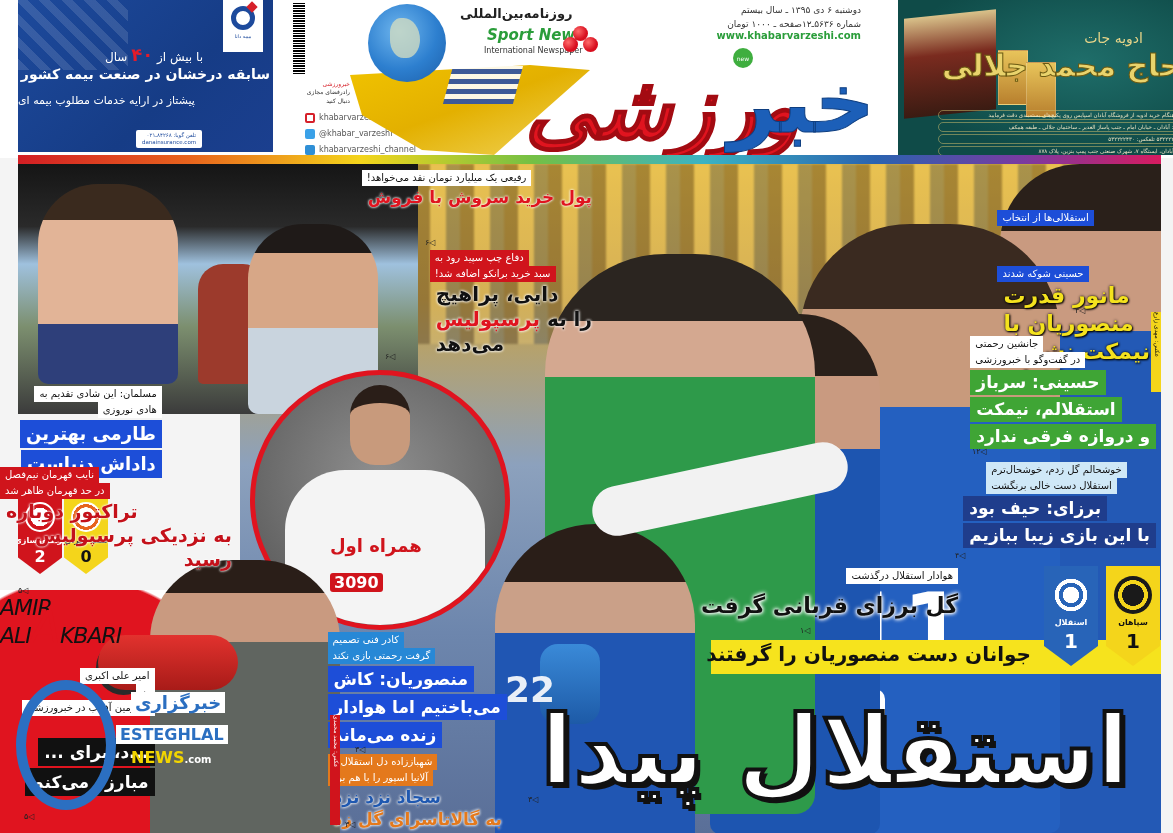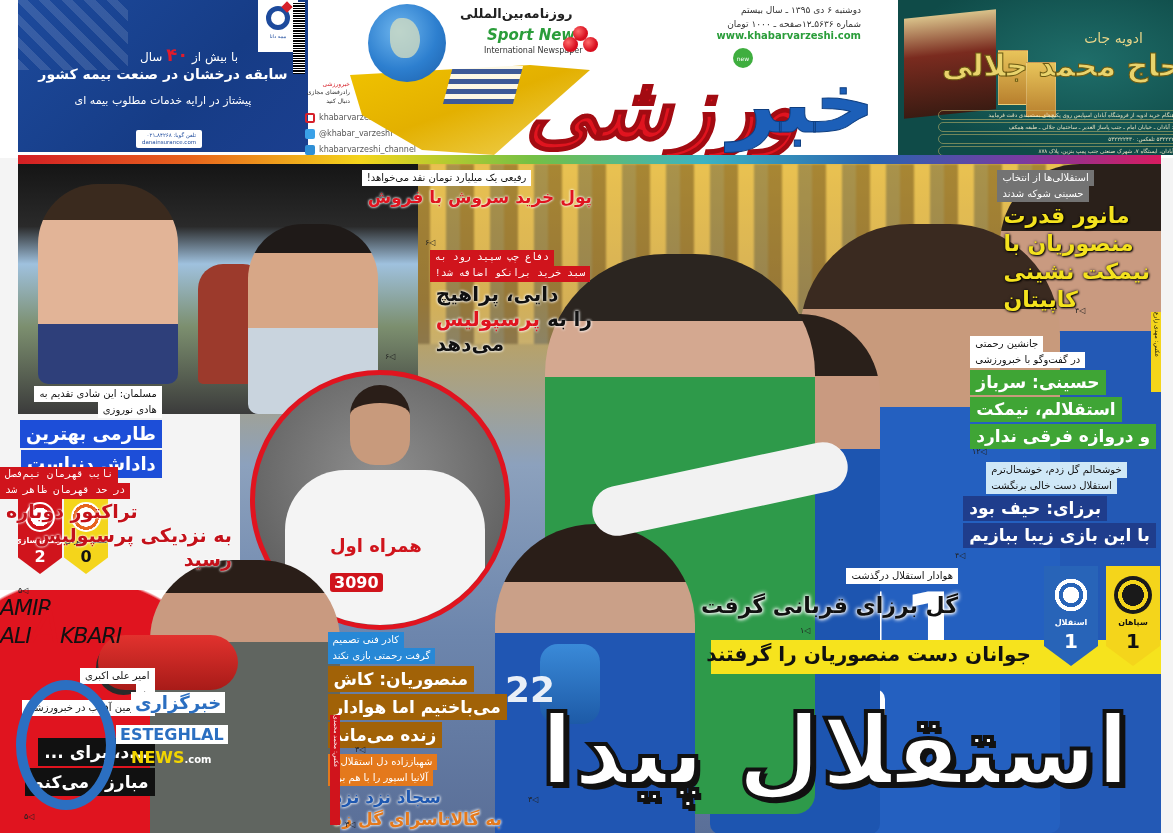--- a/index.html
+++ b/index.html
@@ -1,30 +1,30 @@
 <!DOCTYPE html>
 <html><head>
 <meta charset="utf-8">
 <style>
   * { box-sizing: border-box; margin: 0; padding: 0; }
   body { width: 1173px; height: 833px; background: #fff; font-family: "DejaVu Sans", sans-serif; overflow: hidden; position: relative; }
   .page { position: absolute; left: 0; top: 0; width: 1173px; height: 833px; overflow: hidden; background: #f4f4f4; }
 
   
   .masthead { position: absolute; left: 0; top: 0; width: 1173px; height: 158px; background: #fff; }
-  .ad-left { position: absolute; left: 18px; top: 0; width: 290px; height: 152px; background: linear-gradient(135deg,#1d4a9c 0%,#163c86 60%,#1b3f8f 100%); overflow: hidden; }
+  .ad-left { position: absolute; left: 18px; top: 0; width: 255px; height: 152px; background: linear-gradient(135deg,#1d4a9c 0%,#163c86 60%,#1b3f8f 100%); overflow: hidden; }
   .ad-left .tiles { position: absolute; left: 0; top: 0; width: 110px; height: 70px; background: repeating-linear-gradient(45deg, rgba(255,255,255,0.12) 0 8px, transparent 8px 16px); }
   .ad-left .logo-box { position: absolute; right: 10px; top: 0; width: 40px; height: 52px; background: #fff; display: flex; flex-direction: column; align-items: center; padding-top: 6px; }
   .ad-left .logo-mark { width: 24px; height: 24px; border-radius: 50%; border: 5px solid #1d4a9c; position: relative; }
   .ad-left .logo-mark::after { content: ""; position: absolute; right: -6px; top: -8px; width: 8px; height: 8px; background: #d6202a; transform: rotate(45deg); }
   .ad-left .logo-txt { font-size: 5px; color: #1d4a9c; margin-top: 3px; }
   .ad-left .line1 { position: absolute; right: 70px; top: 44px; color: #fff; font-size: 12px; direction: rtl; }
   .ad-left .line1 b { color: #e21b2b; font-size: 18px; }
   .ad-left .line2 { position: absolute; width: 100%; top: 66px; text-align: center; color: #fff; font-size: 14px; font-weight: bold; direction: rtl; }
-  .ad-left .line3 { position: absolute; width: 100%; top: 94px; text-align: center; color: #fff; font-size: 11px; direction: rtl; }
+  .ad-left .line3 { position: absolute; width: 100%; top: 94px; text-align: left; color: #fff; font-size: 11px; direction: rtl; }
   .ad-left .contact { position: absolute; left: 118px; bottom: 4px; background: #fff; color: #1d4a9c; font-size: 5.5px; padding: 2px 6px; border-radius: 2px; direction: rtl; line-height: 1.3; }
 
   .barcode { position: absolute; left: 293px; top: 2px; width: 12px; height: 72px; background: repeating-linear-gradient(0deg,#000 0 1px,#fff 1px 2px,#000 2px 4px,#fff 4px 5px); }
   .social-note { position: absolute; left: 300px; top: 80px; width: 50px; font-size: 6px; color: #333; direction: rtl; line-height: 1.4; }
   .social-note .t { color: #d6202a; }
   .social { position: absolute; left: 305px; top: 110px; font-size: 8px; color: #555; line-height: 16px; }
   .social .row { display: flex; align-items: center; gap: 4px; }
   .social .ic { width: 10px; height: 10px; border-radius: 2px; display: inline-block; }
   .ic-ig { border: 2px solid #d6202a; border-radius: 3px; }
   .ic-tw { background: #3aa1e8; border-radius: 50% 50% 50% 10%; }
@@ -92,22 +92,22 @@
   .watermark { position: absolute; left: 16px; top: 680px; width: 200px; height: 140px; }
   .wm-circle { position: absolute; left: 0; top: 0; width: 100px; height: 130px; border-radius: 50%; border: 10px solid #2b6fc1; }
   .wm-label { position: absolute; left: 100px; top: 45px; background: #fff; color: #2b6fc1; font-weight: bold; font-size: 16px; padding: 0 4px; font-family: "DejaVu Sans", sans-serif; }
   .wm-fa { position: absolute; left: 115px; top: 12px; color: #2b6fc1; font-size: 18px; font-weight: bold; background: #fff; padding: 0 4px; direction: rtl; }
   .wm-news { position: absolute; left: 115px; top: 68px; color: #f2d500; font-size: 16px; font-weight: bold; }
 
   
   .rtl { direction: rtl; text-align: right; }
   .tag { display: inline-block; padding: 1px 5px; font-size: 10px; line-height: 14px; }
   .tag.white { background: #fff; color: #111; }
-  .tag.black { background: #737373; color: #fff; }
-  .tag.red { background: #d0141c; color: #fff; font-family: Liberation Mono, monospace; }
+  .tag.black { background: #1d4ed8; color: #fff; margin-top: 40px; }
+  .tag.red { background: #d0141c; color: #fff; }
   .tag.blue { background: #2788d6; color: #fff; }
   .tag.orange { background: #e4791c; color: #fff; }
   .tag.lightblue { background: #cfe8f7; color: #111; margin-left: 23px; }
   .hl { display: inline-block; padding: 0 6px; font-weight: bold; }
   .block { position: absolute; display: flex; flex-direction: column; align-items: flex-end; }
 
   .b-right-top { right: 17px; top: 170px; }
   .b-right-top .yellow { color: #f4e21e; font-size: 22px; line-height: 28px; text-shadow: 0 0 3px #000, 1px 1px 2px #000; }
   .b-right-mid { right: 17px; top: 336px; }
   .b-right-mid .green { background: #3fa535; color: #fff; font-size: 17px; line-height: 25px; margin-top: 2px; }
@@ -122,21 +122,21 @@
 
   .b-left-mid { left: 20px; top: 386px; align-items: flex-start; }
   .b-left-mid .redbox { background: #1d4ed8; color: #fff; font-size: 18px; line-height: 28px; margin-top: 2px; }
   .b-left-tr { left: 60px; top: 467px; }
   .b-left-tr .redtxt2 { color: #c4111a; font-size: 19px; line-height: 24px; text-shadow: 0 0 2px #fff, 0 0 3px #fff; }
 
   .b-amir { left: 22px; top: 668px; align-items: flex-start; }
   .b-amir .blackbox { background: #111; color: #fff; font-size: 17px; line-height: 28px; margin-top: 2px; text-align: right; }
 
   .b-bottom-center { right: 665px; top: 632px; }
-  .b-bottom-center .bluebox { background: #a16207; color: #fff; font-size: 17px; line-height: 26px; margin-top: 2px; }
+  .b-bottom-center .bluebox { background: #1d4ed8; color: #fff; font-size: 17px; line-height: 26px; margin-top: 2px; }
   .b-bottom-center .bigblue { color: #1f58b0; font-size: 17px; line-height: 22px; text-shadow: 0 0 3px #fff, 0 0 3px #fff; }
   .b-bottom-center .orangetxt { color: #e4791c; }
 
   .fan-tag { position: absolute; right: 215px; top: 568px; }
   .fan-head { position: absolute; right: 215px; top: 593px; color: #111; font-size: 22px; font-weight: bold; text-shadow: 0 0 3px #fff, 0 0 4px #fff, 0 0 5px #fff; direction: rtl; }
   .yellow-banner { position: absolute; left: 711px; top: 640px; width: 450px; height: 34px; background: #f6e31d; }
   .yellow-banner span { position: absolute; right: 130px; top: 2px; font-size: 20px; font-weight: bold; color: #111; direction: rtl; white-space: nowrap; }
 
   .pennant { position: absolute; width: 54px; height: 100px; clip-path: polygon(0 0,100% 0,100% 80%,50% 100%,0 80%); display: flex; flex-direction: column; align-items: center; }
   .pennant .crest { width: 38px; height: 38px; border-radius: 50%; margin-top: 10px; }

